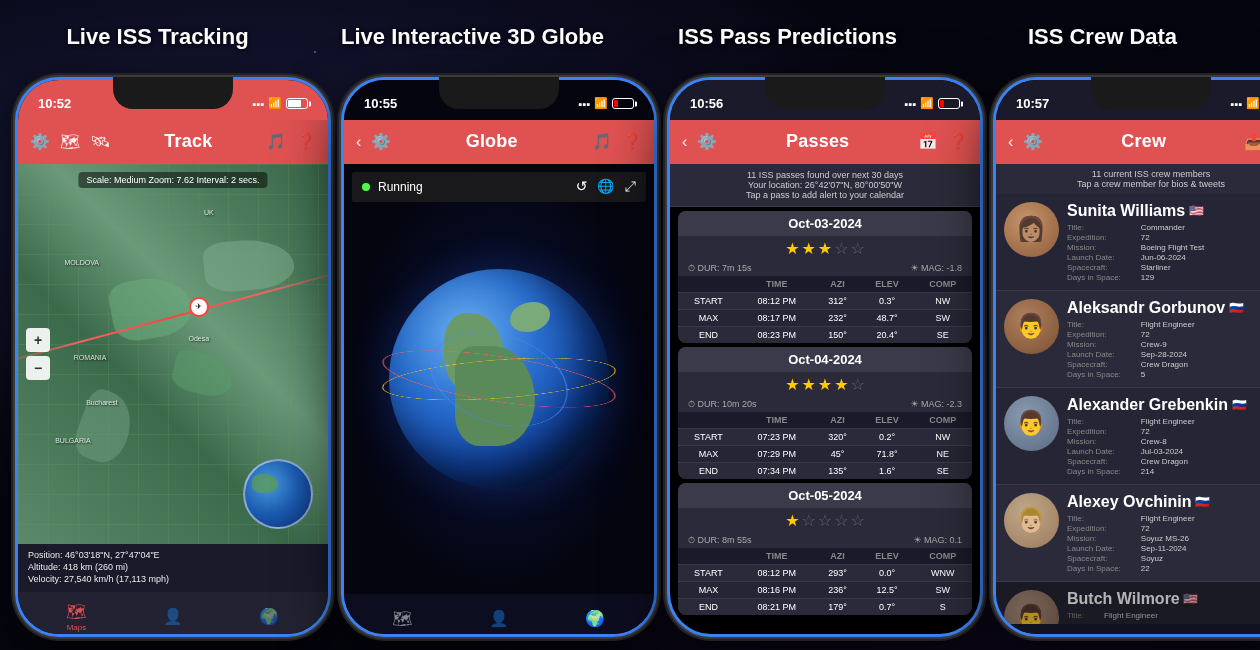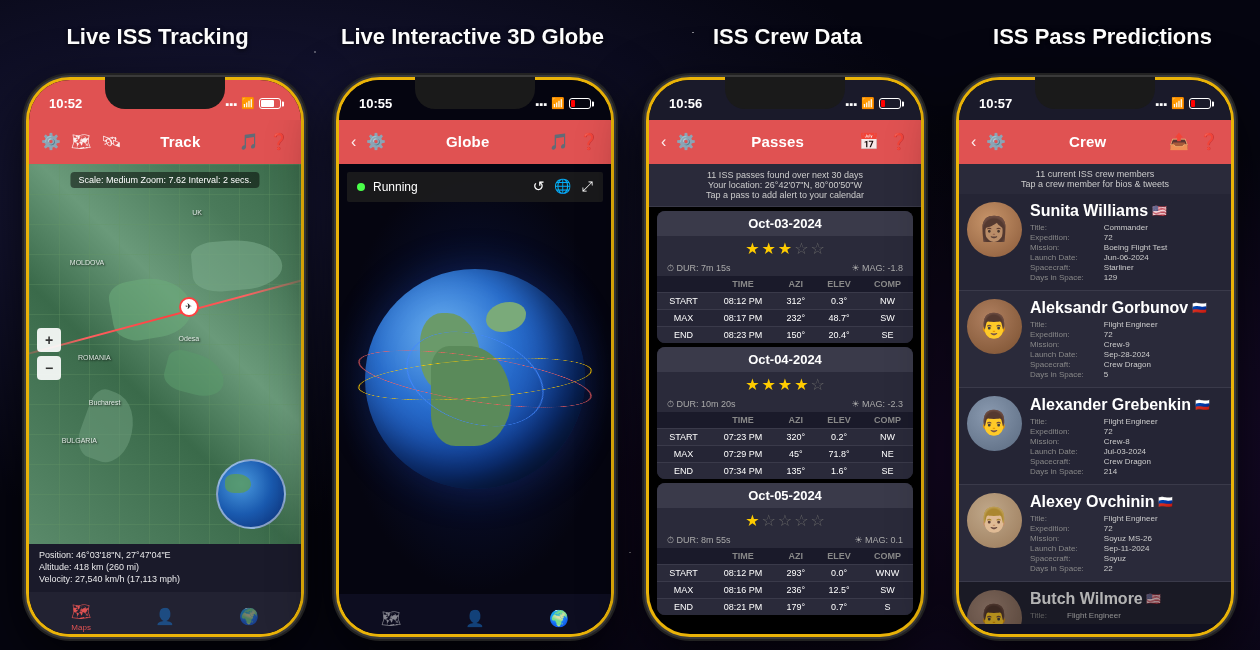--- a/index.html
+++ b/index.html
@@ -83,23 +83,23 @@
       display: flex;
       flex: 1;
       align-items: center;
       justify-content: space-around;
       padding: 0 15px 10px;
       gap: 10px;
     }
 
     
     .phone {
-      width: 278px;
+      width: 316px;
       height: 560px;
-      background: #eab308;
+      background: #3b82f6;
       border-radius: 44px;
       position: relative;
       overflow: hidden;
       box-shadow: 
         0 0 0 2px #3a3a3a,
         0 0 0 4px #222,
         0 20px 60px rgba(0,0,0,0.8);
       flex-shrink: 0;
       text-decoration: underline;
     }
@@ -183,21 +183,21 @@
       display: flex;
       align-items: center;
       justify-content: space-between;
       padding: 0 12px;
     }
 
     .nav-bar.red { background: #e05252; }
 
     .nav-title {
       color: white;
-      font-size: 15px;
+      font-size: 18px;
       font-weight: 600;
       letter-spacing: 0.2px;
     }
 
     .nav-icons {
       display: flex;
       gap: 10px;
       align-items: center;
     }
 
@@ -578,22 +578,22 @@
     }
   </style>
 </head>
 <body>
 
 <div class="page-container">
 
   <div class="section-labels">
     <div class="section-label">Live ISS Tracking</div>
     <div class="section-label">Live Interactive 3D Globe</div>
+    <div class="section-label">ISS Pass Predictions</div>
     <div class="section-label">ISS Crew Data</div>
-    <div class="section-label">ISS Pass Predictions</div>
   </div>
 
   <div class="phones-row">
 
     <div class="phone">
       <div class="phone-notch"></div>
       <div class="phone-screen">
 
         <div class="status-bar" style="background:#e05252;">
           <span class="status-time">10:52</span>

